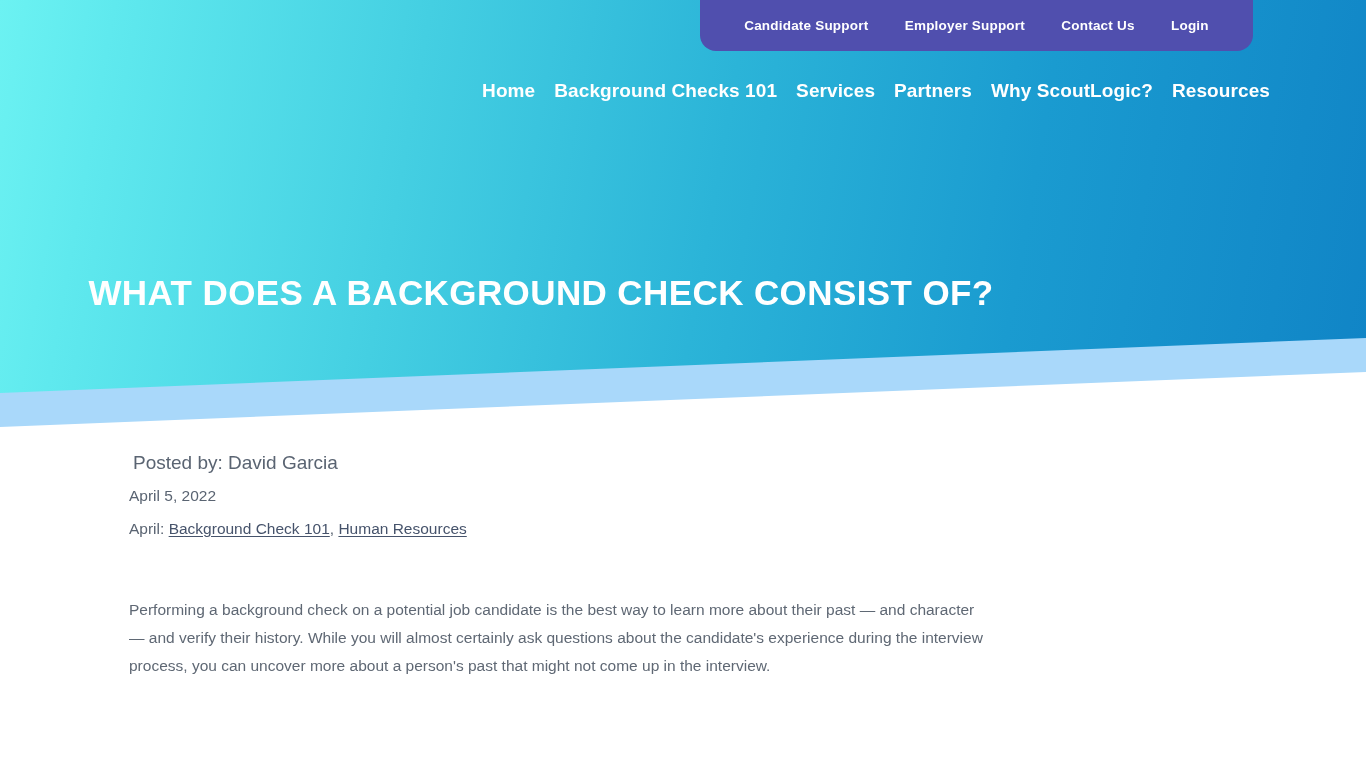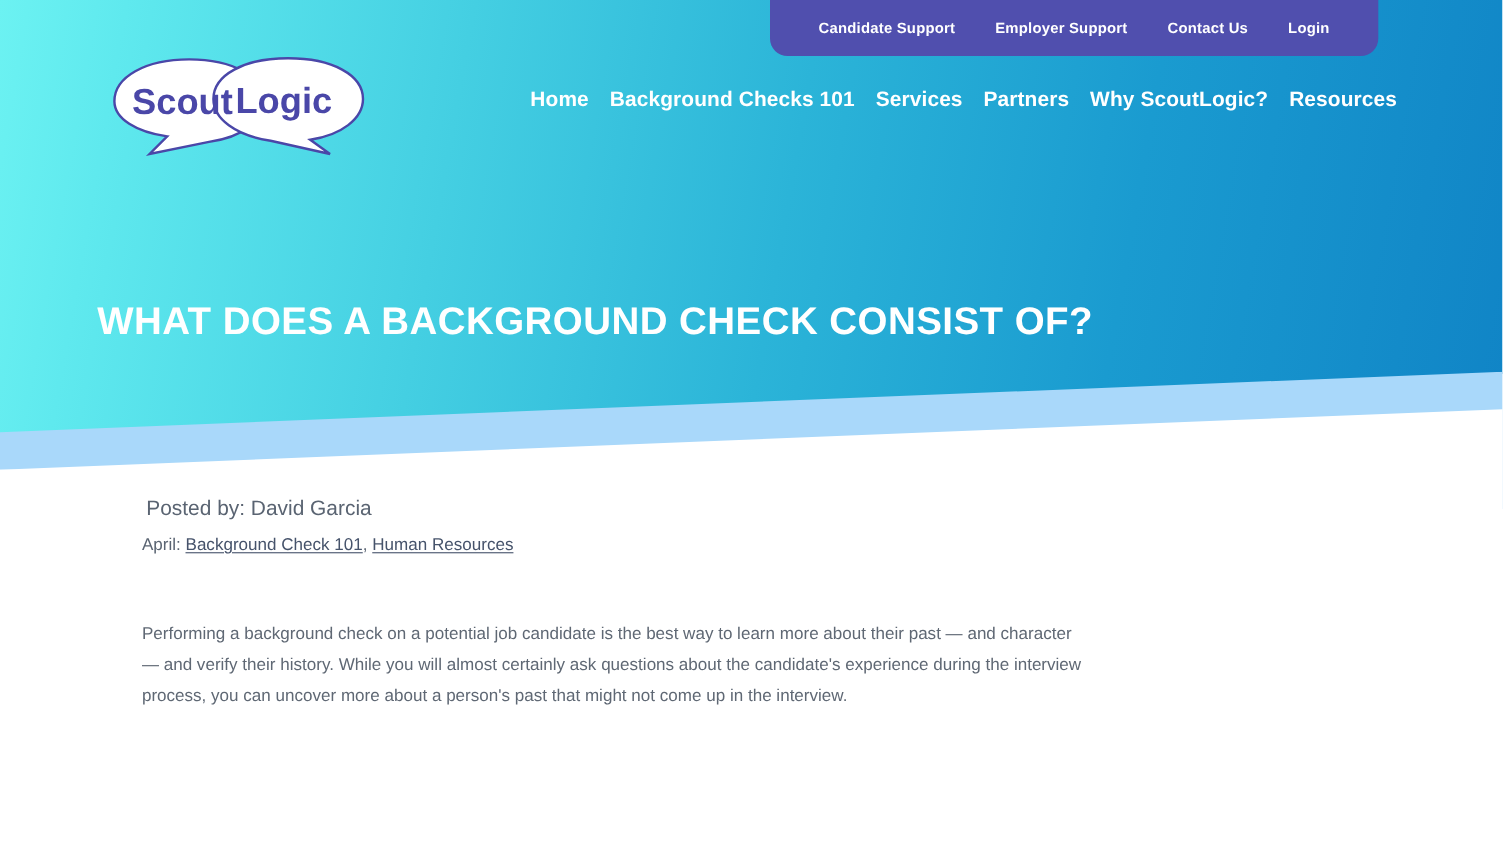--- a/index.html
+++ b/index.html
@@ -145,42 +145,35 @@
   <div class="hero"></div>
   <div class="band"></div>
 
   <div class="topbar">
     <a href="#">Candidate Support</a>
     <a href="#">Employer Support</a>
     <a href="#">Contact Us</a>
     <a href="#">Login</a>
   </div>
 
-  <a class="logo" href="#">
-    <svg viewBox="0 0 244 96" xmlns="http://www.w3.org/2000/svg">
-      <path d="M8 44 C8 22 36 6 76 6 C116 6 144 22 144 44 C144 62 124 77 94 81 L40 92 L56 76 C28 72 8 60 8 44 Z" fill="#ffffff" stroke="#4a47a8" stroke-width="2.2"></path>
-      <path d="M98 42 C98 20 126 5 166 5 C206 5 234 20 234 42 C234 60 214 75 186 79 L204 92 L150 80 C118 75 98 60 98 42 Z" fill="#ffffff" stroke="#4a47a8" stroke-width="2.2"></path>
-      <text x="24" y="56" font-family="Liberation Sans, sans-serif" font-size="33" font-weight="bold" fill="#4a47a8">Scout</text>
-      <text x="118" y="55" font-family="Liberation Sans, sans-serif" font-size="33" font-weight="bold" fill="#4a47a8">Logic</text>
-    </svg>
-  </a>
 
   <nav class="mainnav">
     <a href="#">Home</a>
     <a href="#">Background Checks 101</a>
     <a href="#">Services</a>
     <a href="#">Partners</a>
     <a href="#">Why ScoutLogic?</a>
     <a href="#">Resources</a>
   </nav>
 
   <h1 class="hero-title">WHAT DOES A BACKGROUND CHECK CONSIST OF?</h1>
 
   <article class="article">
     <div class="meta-author"> Posted by: David Garcia</div>
+    <div class="meta-date">April 5, 2022</div>
     <div class="meta-topics">
       <span>April:</span>
       <a href="#">Background Check 101</a><span>,</span>
       <a href="#">Human Resources</a>
     </div>
 
     <div class="body-copy">
       <p>Performing a background check on a potential job candidate is the best way to learn more about their past — and character — and verify their history. While you will almost certainly ask questions about the candidate's experience during the interview process, you can uncover more about a person's past that might not come up in the interview.</p>
     </div>
   </article>

